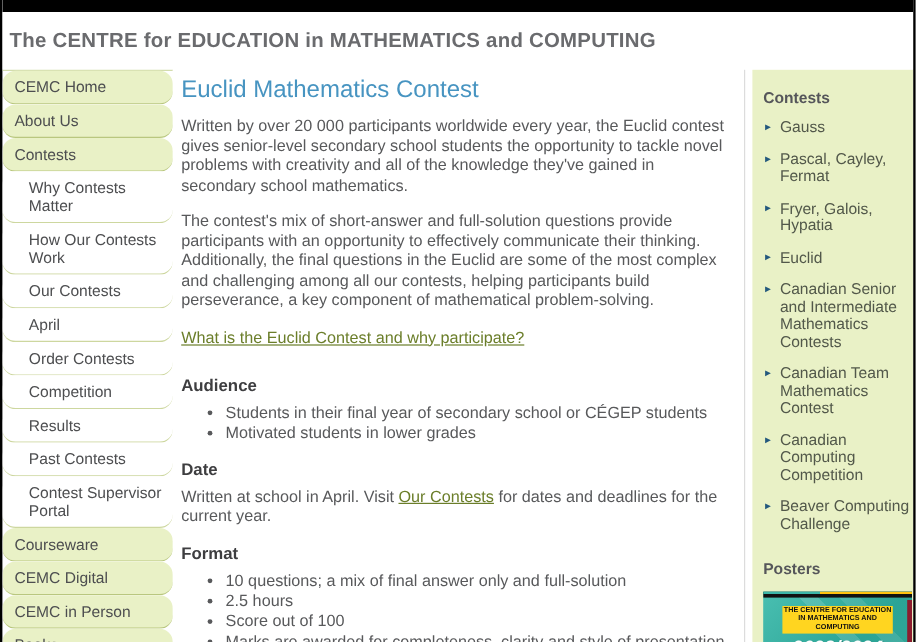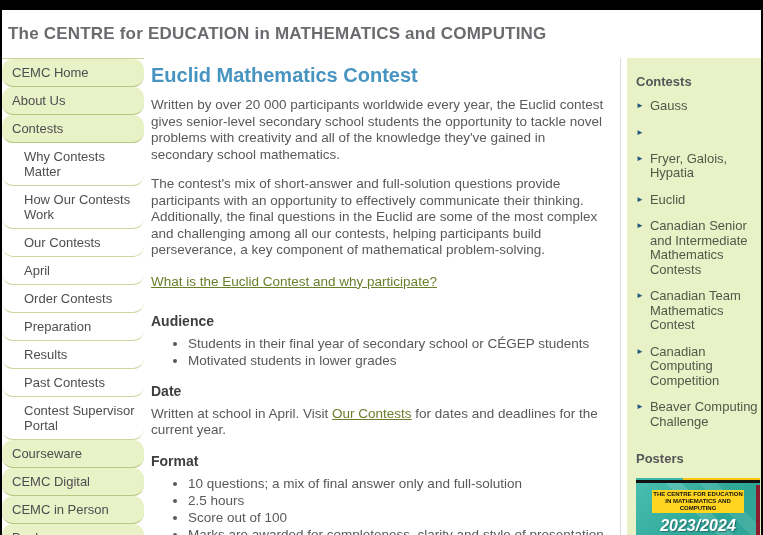--- a/index.html
+++ b/index.html
@@ -72,21 +72,21 @@
   .main-col {
     flex: 0 0 477px;
     width: 477px;
     border-right: 1px solid #dcdcdc;
     padding: 4px 10px 0 7px;
     background: #fff;
   }
   .main-title {
     color: #4794c1;
     font-size: 20px;
-    font-weight: bold;
+    font-weight: normal;
     margin: 2px 0 10px 0;
   }
   .body-text {
     color: #58595b;
     font-size: 13.5px;
     line-height: 16.5px;
     margin-bottom: 13px;
   }
   .olive-link {
     color: #6b7e2a;
@@ -224,21 +224,21 @@
 
     <nav class="left-nav">
       <div class="nav-item top">CEMC Home</div>
       <div class="nav-item top">About Us</div>
       <div class="nav-item top">Contests</div>
       <div class="nav-item sub">Why Contests Matter</div>
       <div class="nav-item sub">How Our Contests Work</div>
       <div class="nav-item sub">Our Contests</div>
       <div class="nav-item sub">April</div>
       <div class="nav-item sub">Order Contests</div>
-      <div class="nav-item sub">Preparation</div>
+      <div class="nav-item sub">Competition</div>
       <div class="nav-item sub">Results</div>
       <div class="nav-item sub">Past Contests</div>
       <div class="nav-item sub">Contest Supervisor Portal</div>
       <div class="nav-item top">Courseware</div>
       <div class="nav-item top">CEMC Digital</div>
       <div class="nav-item top">CEMC in Person</div>
       <div class="nav-item top">Books</div>
     </nav>
 
     <main class="main-col">
@@ -270,20 +270,21 @@
 
     <aside class="right-bar">
       <div class="rs-heading">Contests</div>
 
       <div class="rs-item">
         <span class="rs-arrow">►</span>
         <span class="rs-label">Gauss</span>
       </div>
       <div class="rs-item">
         <span class="rs-arrow">►</span>
+        <span class="rs-label">Pascal, Cayley, Fermat</span>
       </div>
       <div class="rs-item">
         <span class="rs-arrow">►</span>
         <span class="rs-label">Fryer, Galois, Hypatia</span>
       </div>
       <div class="rs-item">
         <span class="rs-arrow">►</span>
         <span class="rs-label">Euclid</span>
       </div>
       <div class="rs-item">

